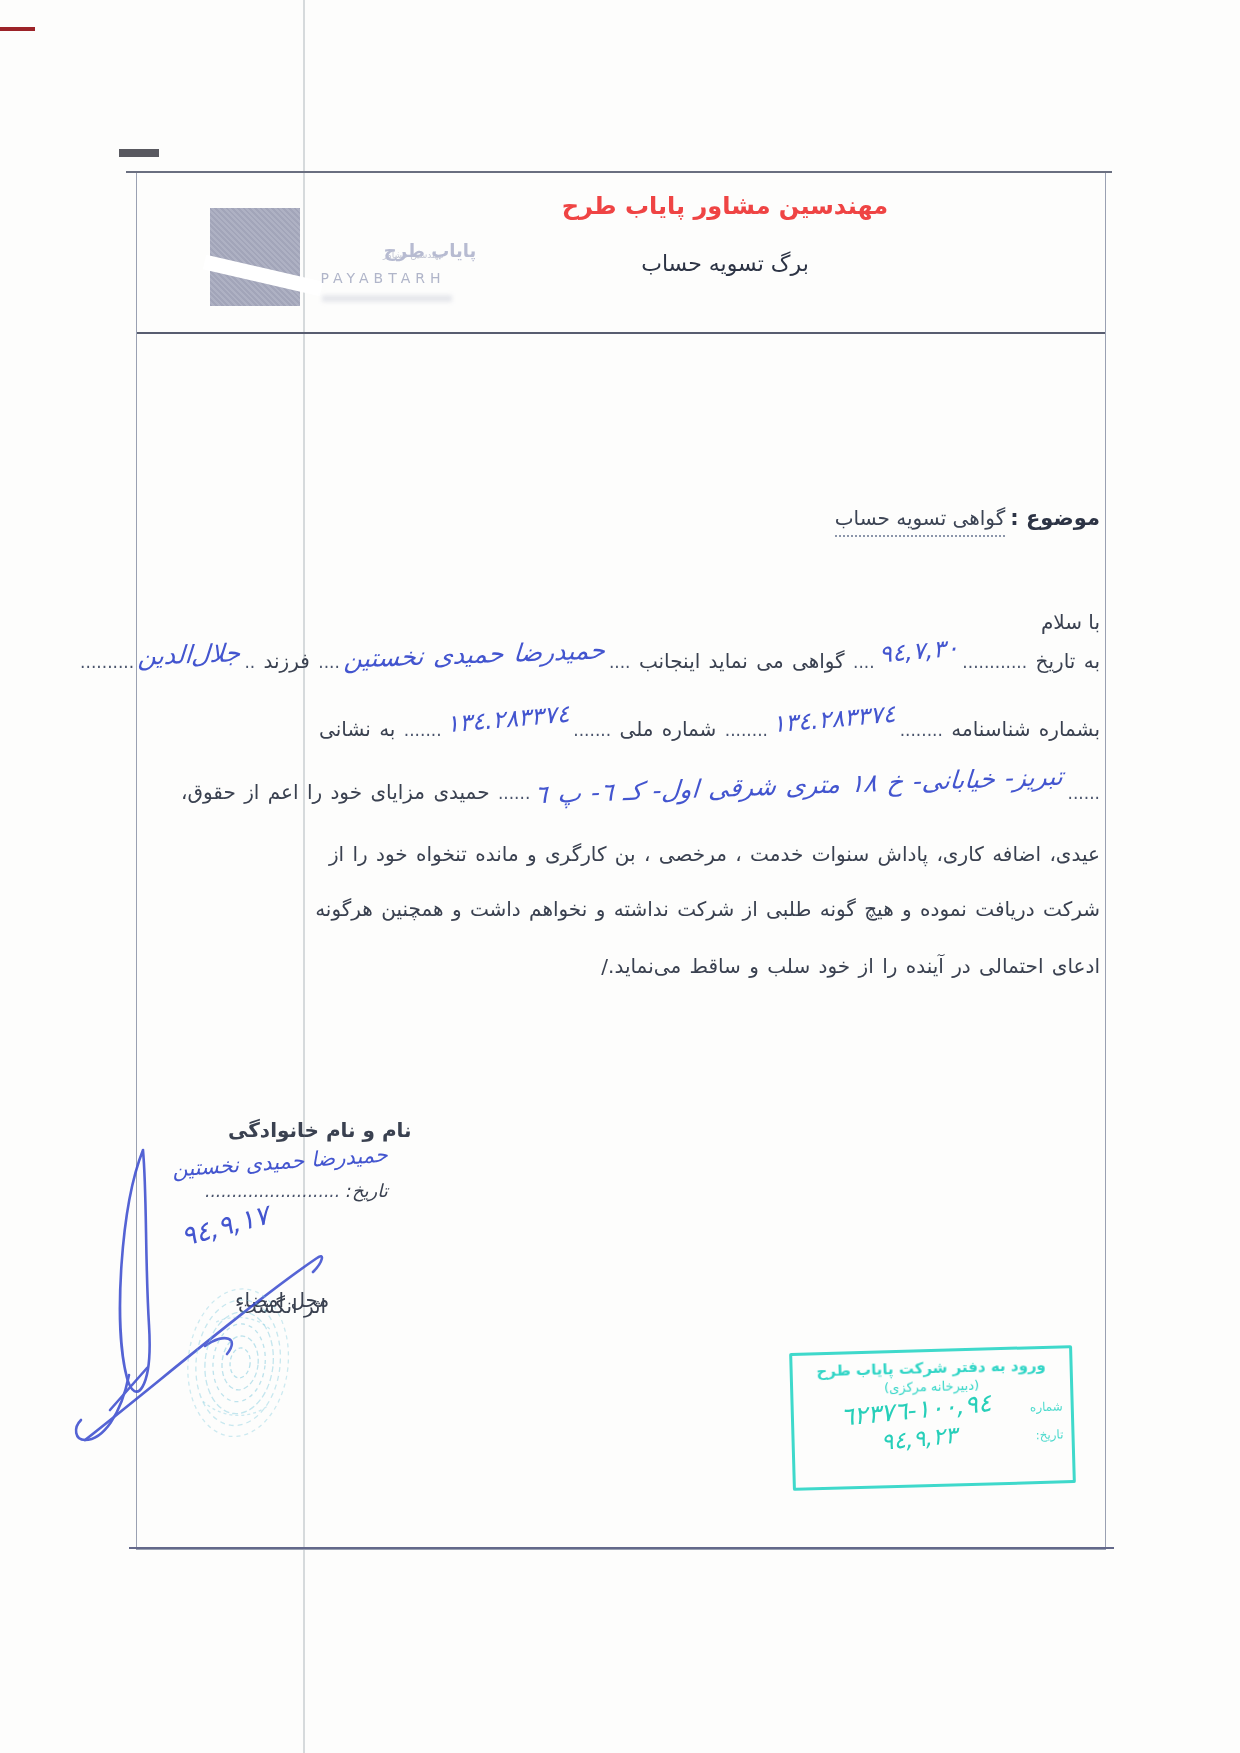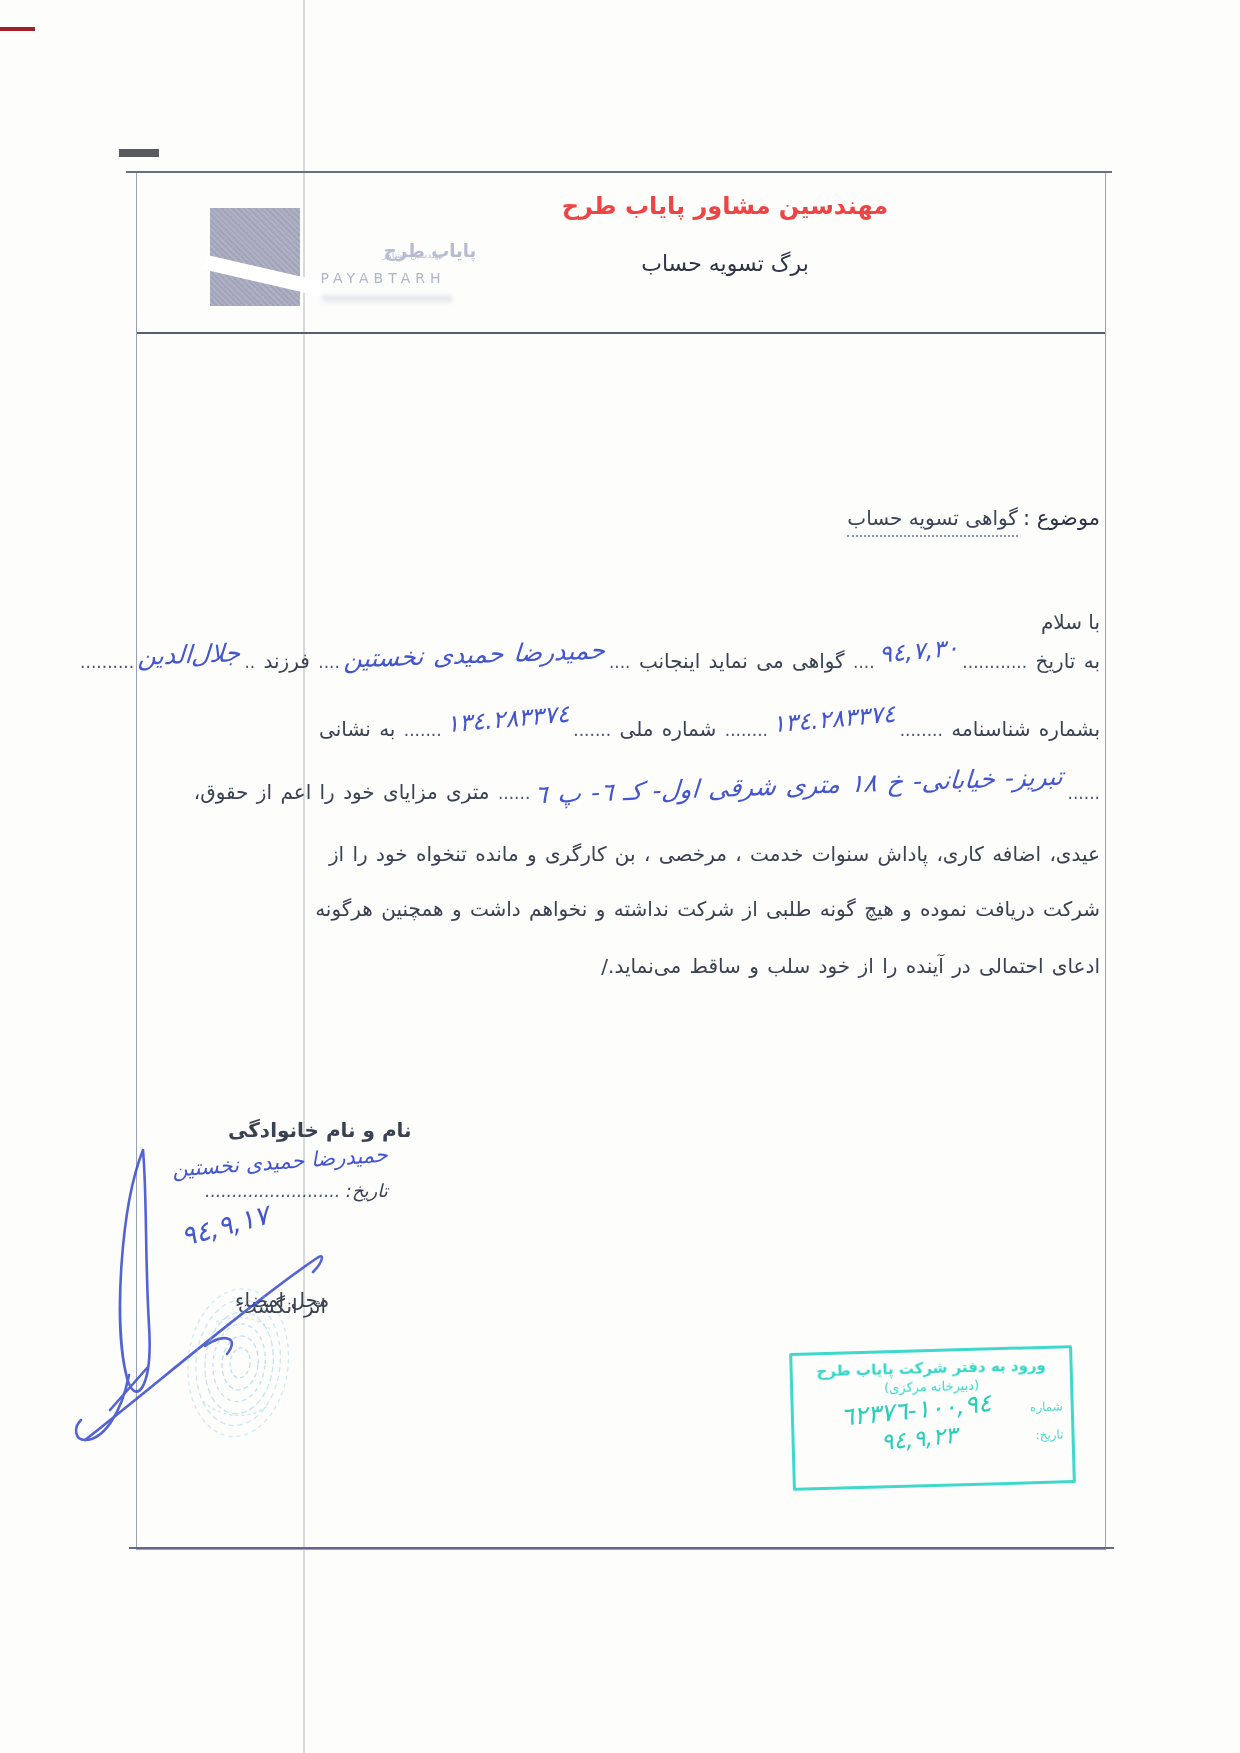--- a/index.html
+++ b/index.html
@@ -36,21 +36,21 @@
   .brand-fa{left:360px;top:240px;width:140px;text-align:center;font-size:18px;font-weight:bold;color:#b7bbd1;direction:rtl;filter:blur(.5px);}
   .brand-en{left:308px;top:270px;width:150px;text-align:center;font-size:14px;letter-spacing:5px;color:#b0b5c9;filter:blur(.4px);}
   .brand-smudge{left:322px;top:295px;width:130px;height:7px;background:#c9ccd8;opacity:.45;filter:blur(2px);}
 
   
   .org-title{left:560px;top:192px;width:330px;text-align:center;font-size:24px;font-weight:bold;color:#ef4444;direction:rtl;}
   .form-title{left:580px;top:251px;width:290px;text-align:center;font-size:22px;font-weight:normal;color:#2d3445;direction:rtl;}
 
   
   .subject{right:140px;top:506px;direction:rtl;white-space:nowrap;}
-  .subject-label{font-size:21px;font-weight:normal;color:#2d3445;}
+  .subject-label{font-size:21px;font-weight:bold;color:#2d3445;}
   .subject-value{font-size:20px;color:#3c4454;border-bottom:2px dotted #8c96aa;padding-bottom:5px;margin-right:0;}
 
   .greeting{right:140px;top:610px;font-size:20px;direction:rtl;}
 
   
   .body-line{right:140px;direction:rtl;white-space:nowrap;font-size:20px;color:var(--ink);word-spacing:2px;}
   #bl0{top:645px;} #bl1{top:714px;} #bl2{top:776px;}
   #bl3{top:842px;} #bl4{top:897px;} #bl5{top:954px;}
   .seg-dots{color:#49536b;letter-spacing:2px;font-size:17px;}
   .seg-hand{color:var(--hand);font-size:25px;font-style:italic;display:inline-block;
@@ -104,21 +104,21 @@
 
 <div class="abs subject">
   <span class="subject-label">موضوع :</span>
   <span class="subject-value">گواهی تسویه حساب</span>
 </div>
 
 <div class="abs greeting">با سلام</div>
 
 <div class="abs body-line" id="bl0"><span class="seg-print">به تاریخ </span><span class="seg-dots">............</span><span class="seg-handnum">٩٤,٧,٣٠</span><span class="seg-dots">....</span><span class="seg-print"> گواهی می نماید اینجانب </span><span class="seg-dots">....</span><span class="seg-hand">حمیدرضا حمیدی نخستین</span><span class="seg-dots">....</span><span class="seg-print"> فرزند </span><span class="seg-dots">..</span><span class="seg-hand">جلال‌الدین</span><span class="seg-dots">..........</span></div>
 <div class="abs body-line" id="bl1"><span class="seg-print">بشماره شناسنامه </span><span class="seg-dots">........</span><span class="seg-handnum">١٣٤.٢٨٣٣٧٤</span><span class="seg-dots">........</span><span class="seg-print"> شماره ملی </span><span class="seg-dots">.......</span><span class="seg-handnum">١٣٤.٢٨٣٣٧٤</span><span class="seg-dots">.......</span><span class="seg-print"> به نشانی</span></div>
-<div class="abs body-line" id="bl2"><span class="seg-dots">......</span><span class="seg-hand">تبریز- خیابانی- خ ۱۸ متری شرقی اول- کـ ٦- پ ٦</span><span class="seg-dots">......</span><span class="seg-print"> متری مزایای خود را اعم از حقوق،</span></div>
+<div class="abs body-line" id="bl2"><span class="seg-dots">......</span><span class="seg-hand">تبریز- خیابانی- خ ۱۸ متری شرقی اول- کـ ٦- پ ٦</span><span class="seg-dots">......</span><span class="seg-print"> حمیدی مزایای خود را اعم از حقوق،</span></div>
 <div class="abs body-line" id="bl3"><span class="seg-print">عیدی، اضافه کاری،  پاداش سنوات خدمت ، مرخصی ، بن کارگری و مانده تنخواه خود را از</span></div>
 <div class="abs body-line" id="bl4"><span class="seg-print">شرکت دریافت نموده و هیچ گونه طلبی از شرکت نداشته و نخواهم داشت و همچنین هرگونه</span></div>
 <div class="abs body-line" id="bl5"><span class="seg-print">ادعای احتمالی در آینده را از خود سلب و ساقط می‌نماید./</span></div>
 
 <div class="abs sig-name-label">نام و نام خانوادگی</div>
 <div class="abs sig-name-hand">حمیدرضا حمیدی نخستین</div>
 <div class="abs sig-date-row">
   <span>تاریخ:</span>
   <span class="seg-dots">.........................</span>
 </div>

